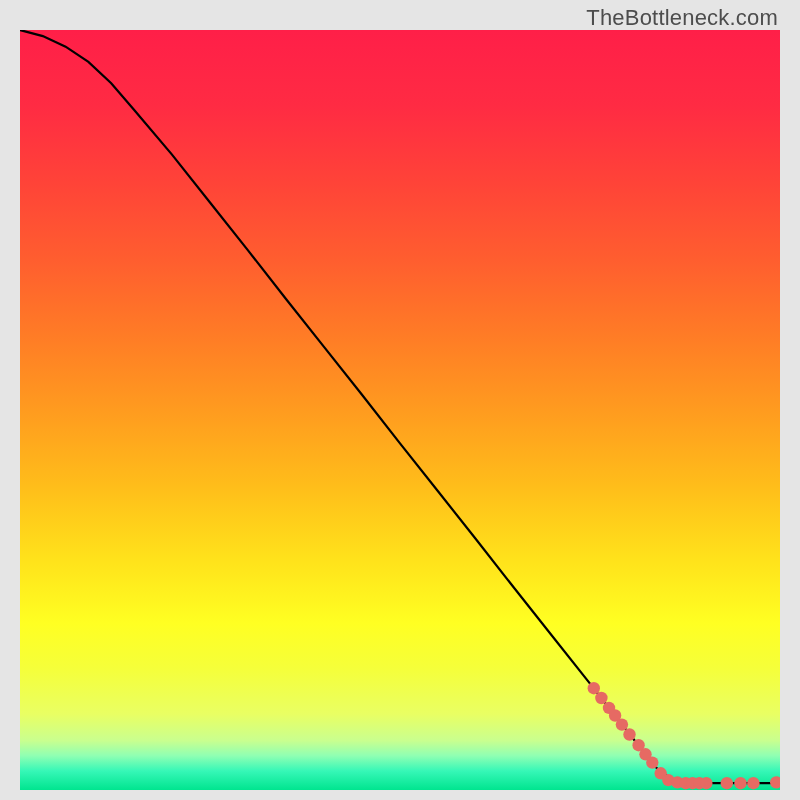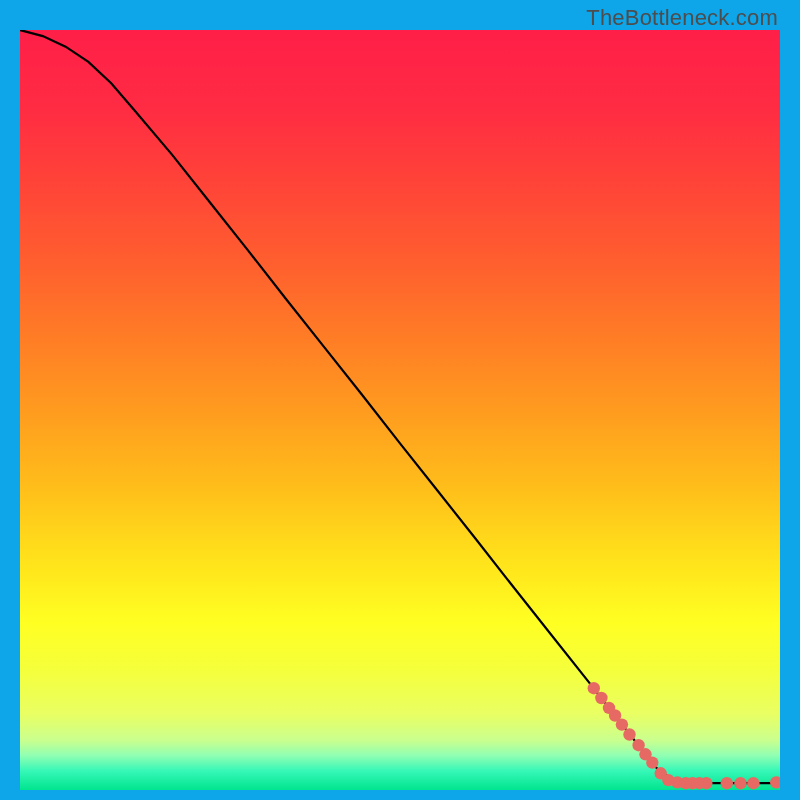--- a/index.html
+++ b/index.html
@@ -8,21 +8,21 @@
     width: 800px;
     height: 800px;
     background: #000;
     overflow: hidden;
     font-family: Arial, Helvetica, sans-serif;
   }
   .stage {
     position: relative;
     width: 800px;
     height: 800px;
-    background: #0ea5e9;
+    background: #e5e5e5;
   }
   .watermark {
     position: absolute;
     top: 5px;
     right: 22px;
     color: #4d4d4d;
     font-size: 22px;
     font-weight: 500;
     letter-spacing: 0.2px;
     font-family: Arial, Helvetica, sans-serif;

